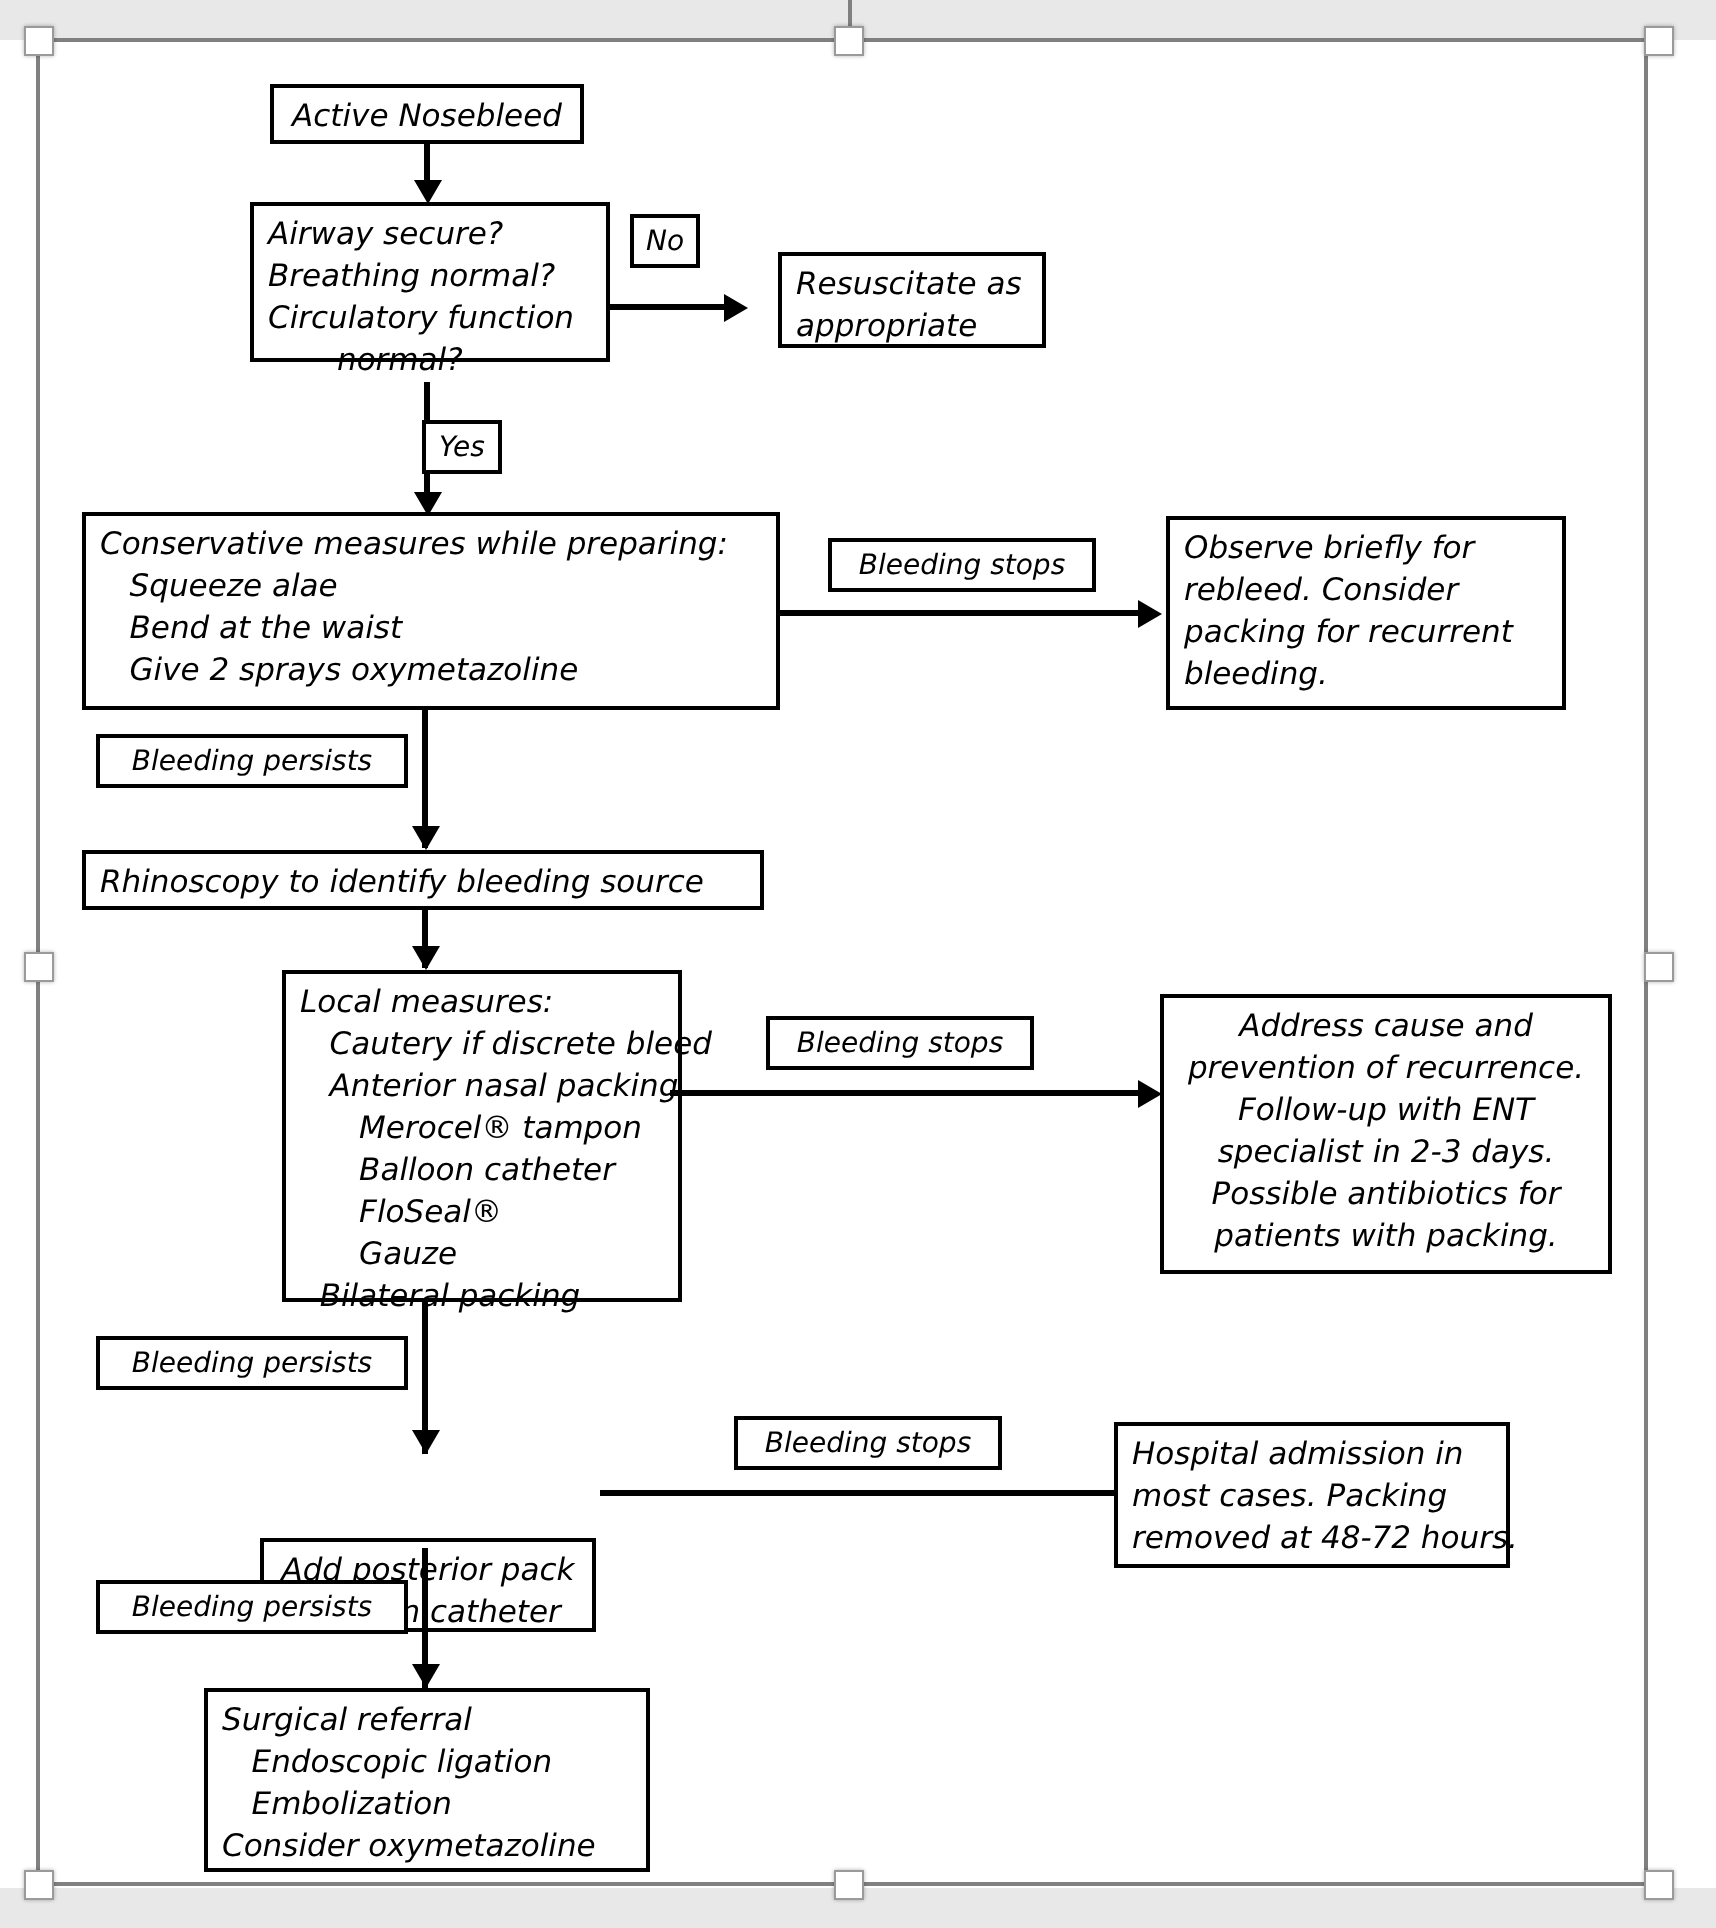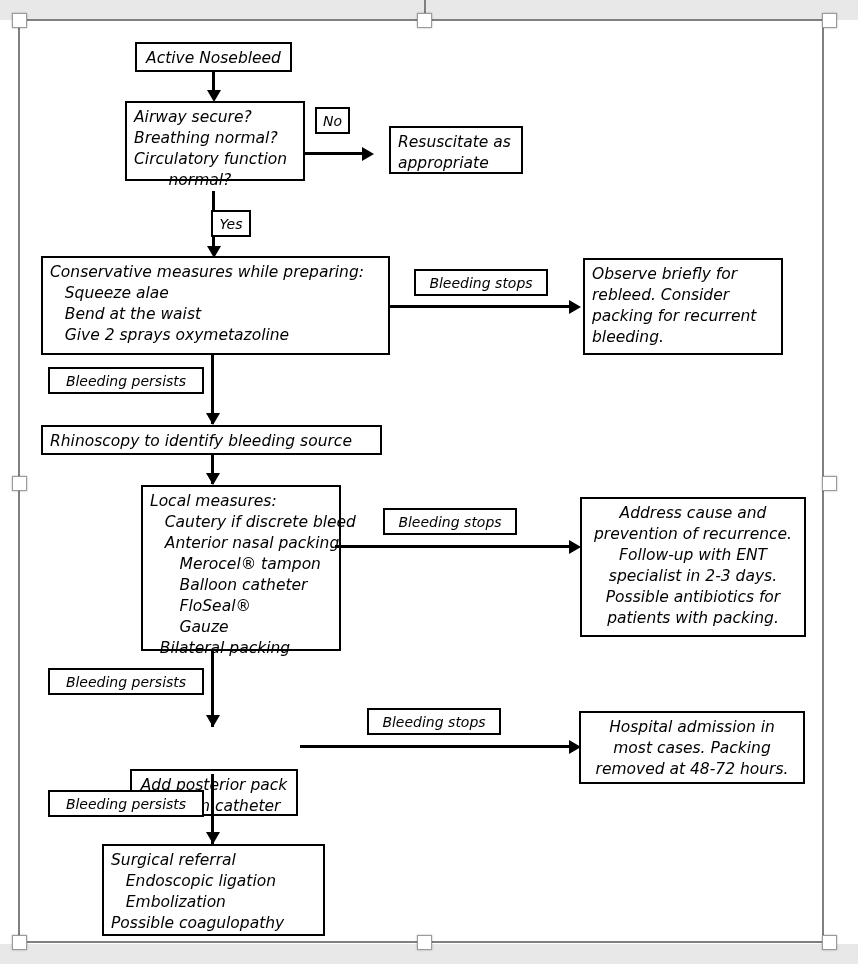--- a/index.html
+++ b/index.html
@@ -213,32 +213,32 @@
     <div class="arrow-down" style="left:206px; top:715px;"></div>
     <div class="label-box" style="left:48px; top:668px; width:156px; height:27px;">Bleeding persists</div>
 
     <div class="node center" style="left:130px; top:727px; width:168px; height:47px;margin-top:42px;">Add posterior pack
  Balloon catheter</div>
 
     <div class="conn h" style="left:300px; top:745px; width:275px;"></div>
     <div class="arrow-right" style="left:569px; top:740px;"></div>
     <div class="label-box" style="left:367px; top:708px; width:134px; height:27px;">Bleeding stops</div>
 
-    <div class="node left" style="left:579px; top:711px; width:226px; height:73px;text-align:center;">Hospital admission in
+    <div class="node left" style="left:557px; top:711px; width:198px; height:73px;">Hospital admission in
 most cases. Packing
 removed at 48-72 hours.</div>
 
     <div class="conn v" style="left:211px; top:774px; height:70px;"></div>
     <div class="arrow-down" style="left:206px; top:832px;"></div>
     <div class="label-box" style="left:48px; top:790px; width:156px; height:27px;">Bleeding persists</div>
 
     <div class="node left" style="left:102px; top:844px; width:223px; height:92px;">Surgical referral
    Endoscopic ligation
    Embolization
-Possible coagulopathy</div>
+Consider oxymetazoline</div>
 
   </div>
 
   <div class="handle h-tl"></div>
   <div class="handle h-tc"></div>
   <div class="handle h-tr"></div>
   <div class="handle h-ml"></div>
   <div class="handle h-mr"></div>
   <div class="handle h-bl"></div>
   <div class="handle h-bc"></div>

